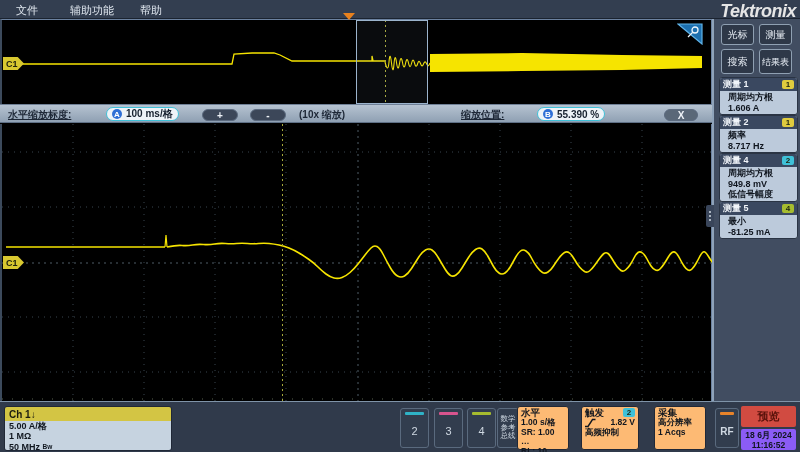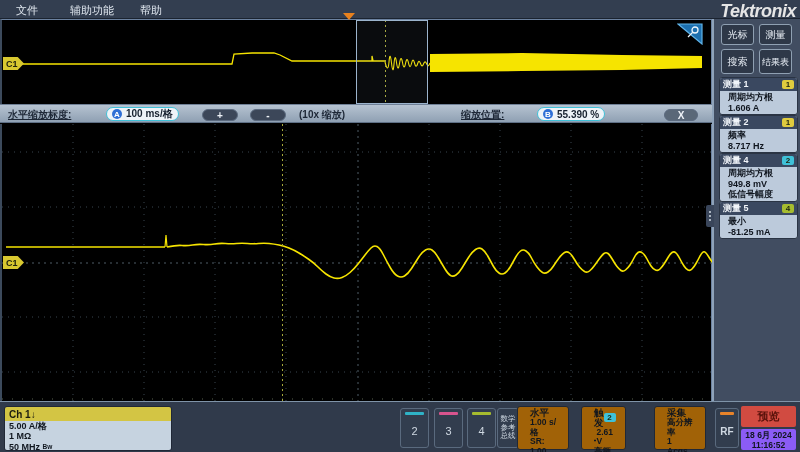--- a/index.html
+++ b/index.html
@@ -46,21 +46,21 @@
 
   
   .bottombar{position:absolute;left:0;top:401px;width:800px;height:51px;background:#303a4b;border-top:1px solid #7f93a8;}
   .ch1{position:absolute;left:4px;top:4px;width:168px;height:45px;border-radius:3px;overflow:hidden;border:1px solid #202837;}
   .ch1-h{height:14px;background:#d3c544;color:#1c1c10;font-size:10px;font-weight:bold;display:flex;align-items:center;padding:0 4px;}
   .ch1-b{height:31px;background:#c6d3e0;color:#10161f;font-size:9px;font-weight:bold;line-height:10.3px;padding:0 4px;}
   .chbtn{position:absolute;top:6px;width:29px;height:40px;background:#323d4e;border:1px solid #5a6a7e;border-radius:3px;display:flex;flex-direction:column;align-items:center;cursor:default;}
   .chbtn .bar{margin-top:3px;width:19px;height:3px;border-radius:1px;}
   .chbtn .num{flex:1;display:flex;align-items:center;color:#cfd8e2;font-size:11px;}
   .mathbtn{position:absolute;left:497px;top:6px;width:22px;height:40px;background:#323d4e;border:1px solid #5a6a7e;border-radius:3px;color:#cfd8e2;font-size:7.5px;line-height:8.5px;display:flex;align-items:center;justify-content:center;text-align:center;cursor:default;}
-  .bb-badge{position:absolute;top:4px;height:44px;background:#a16207;border-radius:3px;border:1px solid #202837;color:#10161f;padding:1px 12px;font-size:8.5px;line-height:9.8px;font-weight:bold;}
+  .bb-badge{position:absolute;top:4px;height:44px;background:#fdba74;border-radius:3px;border:1px solid #202837;color:#10161f;padding:1px 3px;font-size:8.5px;line-height:9.8px;font-weight:bold;}
   .bb-badge .t{font-size:9.5px;}
   .trg-top{display:flex;align-items:center;}
   .trg-top .sp{flex:1;}
   .rfbtn{position:absolute;left:715px;top:6px;width:24px;height:40px;background:#323d4e;border:1px solid #5a6a7e;border-radius:3px;display:flex;flex-direction:column;align-items:center;cursor:default;}
   .rfbtn .bar{margin-top:3px;width:14px;height:3px;border-radius:1px;background:#e8832a;}
   .rfbtn .lb{flex:1;display:flex;align-items:center;color:#cfd8e2;font-size:10px;font-weight:bold;}
   .preview{position:absolute;left:741px;top:4px;width:55px;height:21px;background:#d14b41;border-radius:2px;color:#5a120b;font-size:11px;font-weight:bold;display:flex;align-items:center;justify-content:center;cursor:default;}
   .datetime{position:absolute;left:741px;top:27px;width:55px;height:21px;background:#8b5cf6;border-radius:2px;color:#10161f;font-size:8.5px;font-weight:bold;line-height:10px;display:flex;flex-direction:column;align-items:center;justify-content:center;}
   svg{display:block;}
 </style>
@@ -224,32 +224,32 @@
     </div>
     <div class="mathbtn">数学 参考 总线</div>
 
     <div class="bb-badge" style="left:517px;width:52px">
       <div class="t">水平</div>
       <div>1.00 s/格</div>
       <div>SR: 1.00 …</div>
       <div>RL: 10 Mpts</div>
     </div>
 
-    <div class="bb-badge" style="left:581px;width:45px">
+    <div class="bb-badge" style="left:581px;width:58px">
       <div class="trg-top">
           <span class="t">触发</span>
           <span class="sp"></span>
           <span class="chip" style="background: rgb(63, 193, 216);">2</span>
         </div>
       <div class="trg-top">
         <svg width="11" height="10">
             <polyline points="0,8.5 3,8.5 7.5,1.5 10.5,1.5" fill="none" stroke="#10161f" stroke-width="1.4"></polyline>
           </svg>
         <span class="sp"></span>
-          <span>2.61 V</span>
+          <span>1.82 V</span>
       </div>
       <div>高频抑制</div>
     </div>
 
     <div class="bb-badge" style="left:654px;width:52px">
       <div class="t">采集</div>
       <div>高分辨率</div>
       <div>1 Acqs</div>
     </div>
 

